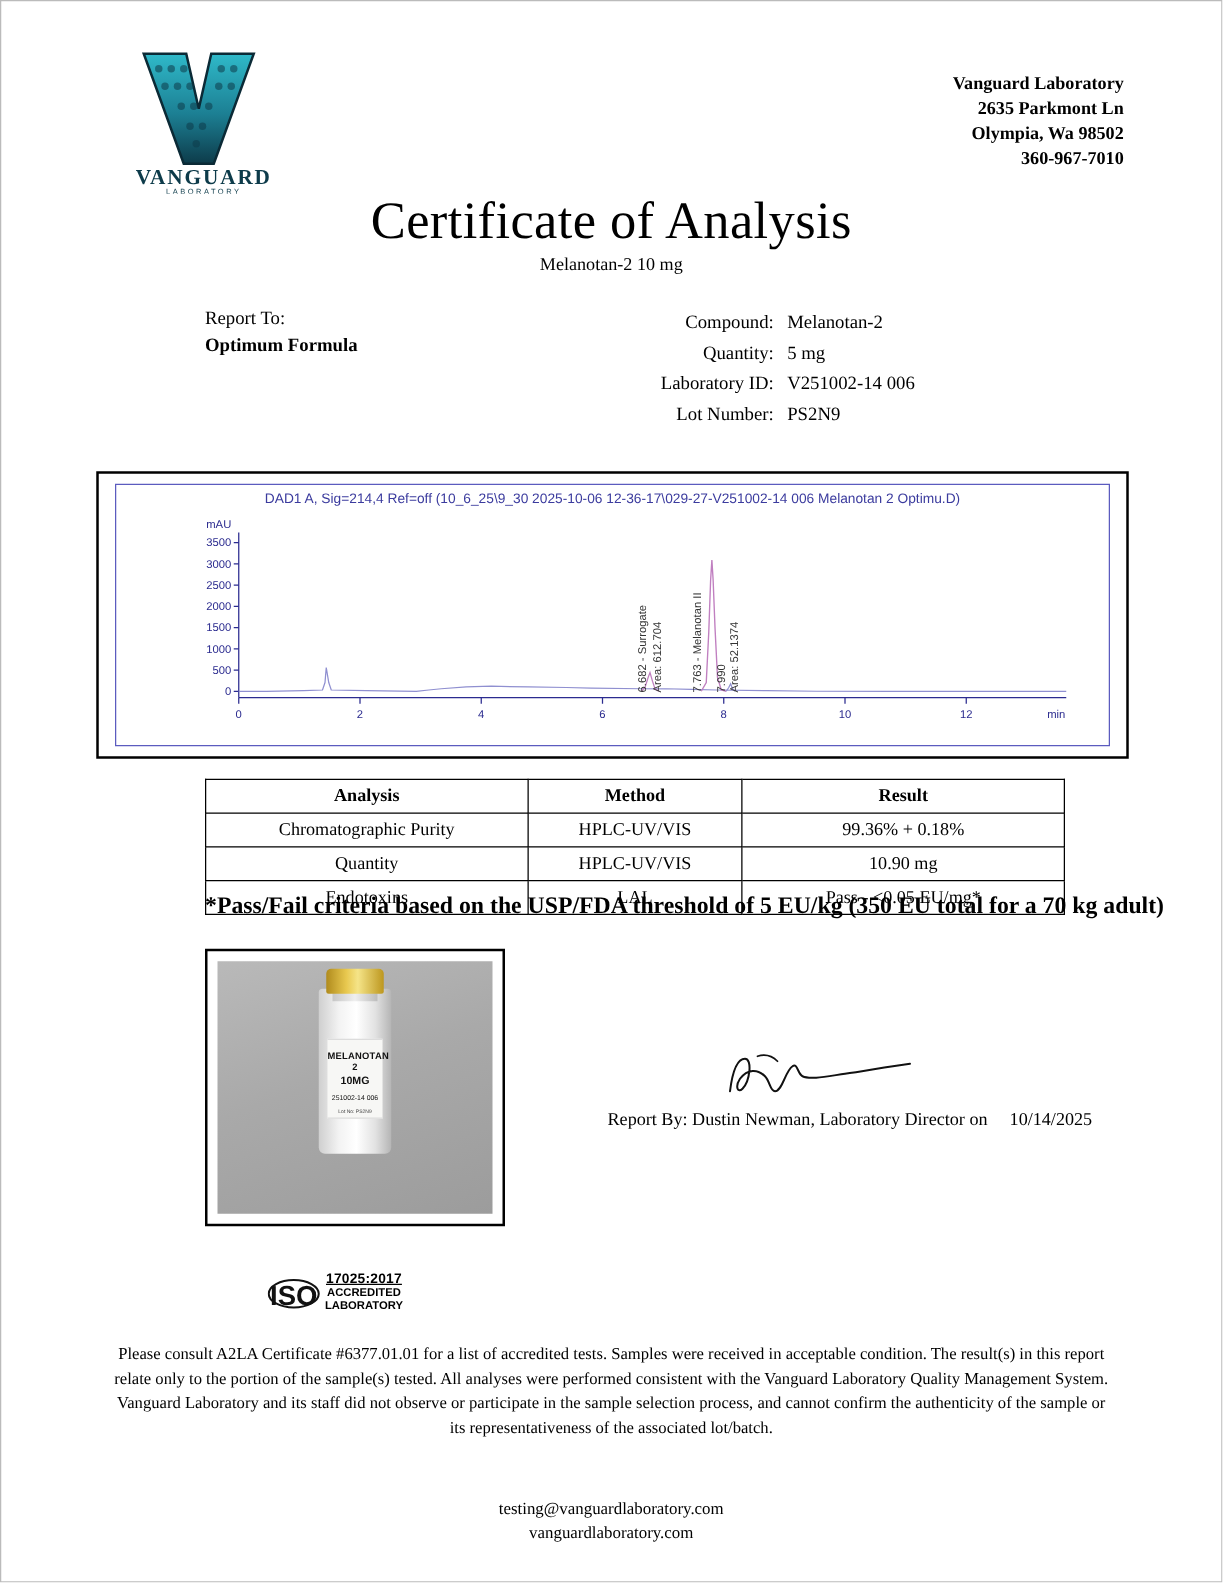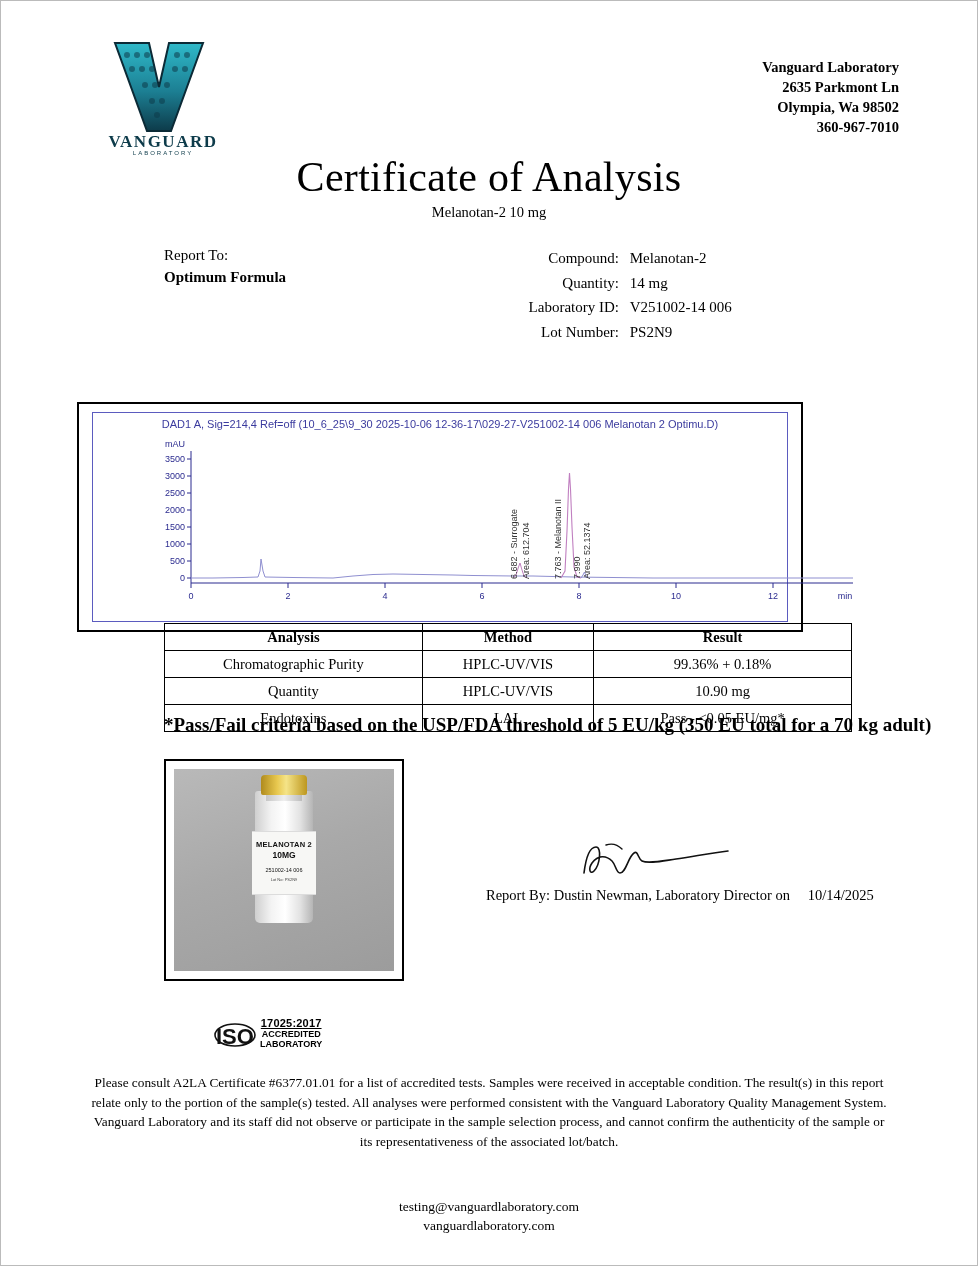--- a/index.html
+++ b/index.html
@@ -96,26 +96,25 @@
     text-align: right;
     padding-right: 7px;
   }
   .meta-val { display: inline-block; }
 
   
   .chrom-box {
     position: absolute;
     left: 76px;
     top: 376px;
-    width: 726px;
+    width: 826px;
     height: 230px;
     border: 2px solid #000;
     box-sizing: border-box;
     background: #fff;
-    margin-top: 25px;
   }
   .chrom-inner {
     position: absolute;
     left: 13px;
     top: 8px;
     right: 13px;
     bottom: 8px;
     border: 1px solid #5b5bbf;
     box-sizing: border-box;
   }
@@ -208,21 +207,21 @@
     transform: translateX(-50%);
     width: 36px;
     height: 8px;
     background: linear-gradient(90deg,#c6c6c6,#efefef,#bcbcbc);
   }
   .vial-label {
     position: absolute;
     left: 50%;
     top: 62px;
     transform: translateX(-50%);
-    width: 64px;
+    width: 44px;
     height: 64px;
     background: #f7f7f5;
     border-top: 1px solid #dcdcdc;
     border-bottom: 1px solid #dcdcdc;
     font-family: "Liberation Sans", sans-serif;
     color: #111;
     text-align: center;
     box-sizing: border-box;
     padding-top: 8px;
   }
@@ -333,21 +332,21 @@
   <div class="report-to-label">Report To:</div>
   <div class="report-to-value">Optimum Formula</div>
 
   <div class="meta">
     <div class="meta-row">
       <span class="meta-key">Compound:</span>
       <span class="meta-val">Melanotan-2</span>
     </div>
     <div class="meta-row">
       <span class="meta-key">Quantity:</span>
-      <span class="meta-val">14 mg</span>
+      <span class="meta-val">5 mg</span>
     </div>
     <div class="meta-row">
       <span class="meta-key">Laboratory ID:</span>
       <span class="meta-val">V251002-14</span>
       <span class="gap"></span>
       <span class="meta-val">006</span>
     </div>
     <div class="meta-row">
       <span class="meta-key">Lot Number:</span>
       <span class="meta-val">PS2N9</span>

